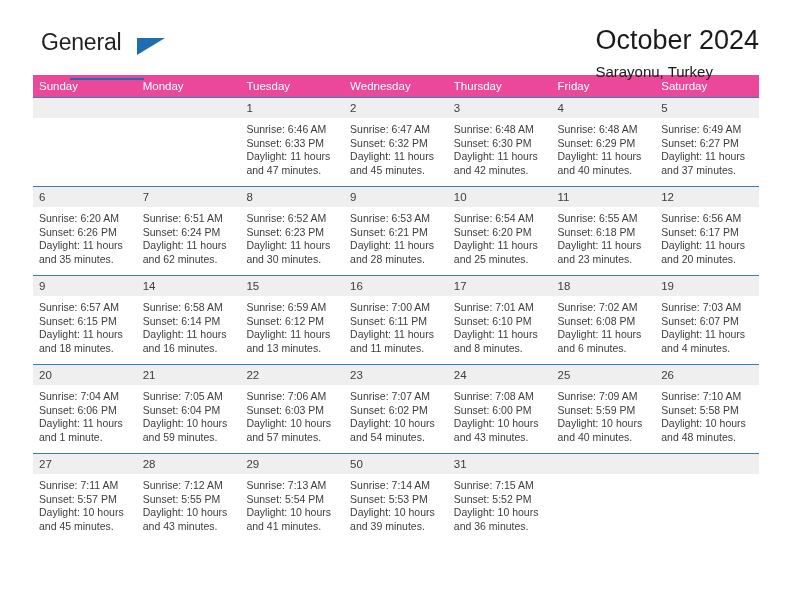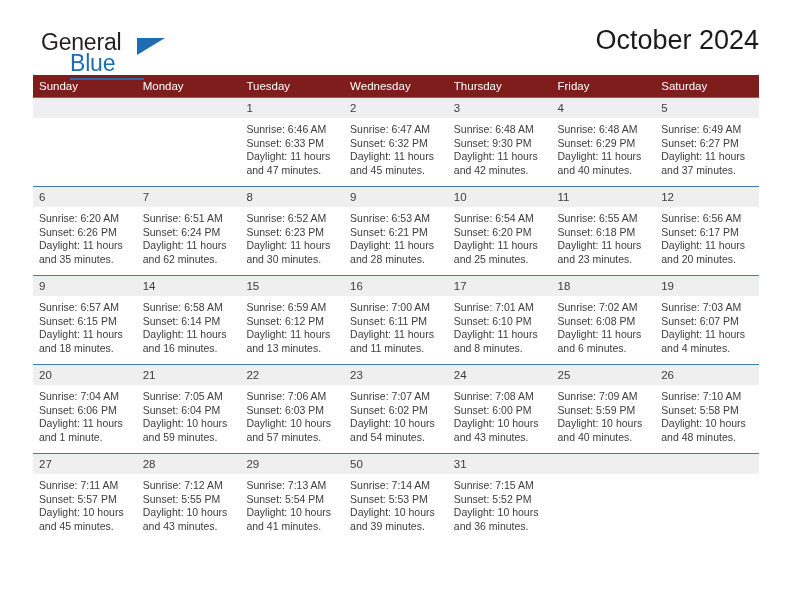--- a/index.html
+++ b/index.html
@@ -94,21 +94,21 @@
   
   .calendar {
     width: 726px;
     border-collapse: collapse;
     table-layout: fixed;
     margin-top: 3px;
   }
   .calendar col { width: 103.71px; }
 
   thead th {
-    background: #7f1d1d;
+    background: #ec4899;
     color: #ffffff;
     font-size: 11.5px;
     font-weight: normal;
     text-align: left;
     padding: 5px 0 5px 6px;
     height: 11px;
     border: none;
   }
 
   tbody tr.week-row > td {
@@ -144,26 +144,26 @@
 </head>
 <body>
 
 <div class="page">
 
   <div class="header">
 
     <div class="logo">
       <span class="logo-general">General</span>
       <span class="logo-tri"></span>
-      <span class="logo-blue">Blue</span>
       <span class="logo-underline"></span>
     </div>
 
     <div class="title-block">
       <h1 class="cal-title">October 2024</h1>
+      <h2 class="cal-subtitle">Sarayonu, Turkey</h2>
     </div>
 
   </div>
 
   <table class="calendar">
     <colgroup>
       <col>
         <col>
         <col>
         <col>
@@ -205,21 +205,21 @@
               <div>Sunrise: 6:47 AM</div>
               <div>Sunset: 6:32 PM</div>
               <div>Daylight: 11 hours</div>
               <div>and 45 minutes.</div>
             </div>
           </td>
           <td>
             <div class="daynum">3</div>
             <div class="cellbody">
               <div>Sunrise: 6:48 AM</div>
-              <div>Sunset: 9:30 PM</div>
+              <div>Sunset: 6:30 PM</div>
               <div>Daylight: 11 hours</div>
               <div>and 42 minutes.</div>
             </div>
           </td>
           <td>
             <div class="daynum">4</div>
             <div class="cellbody">
               <div>Sunrise: 6:48 AM</div>
               <div>Sunset: 6:29 PM</div>
               <div>Daylight: 11 hours</div>

